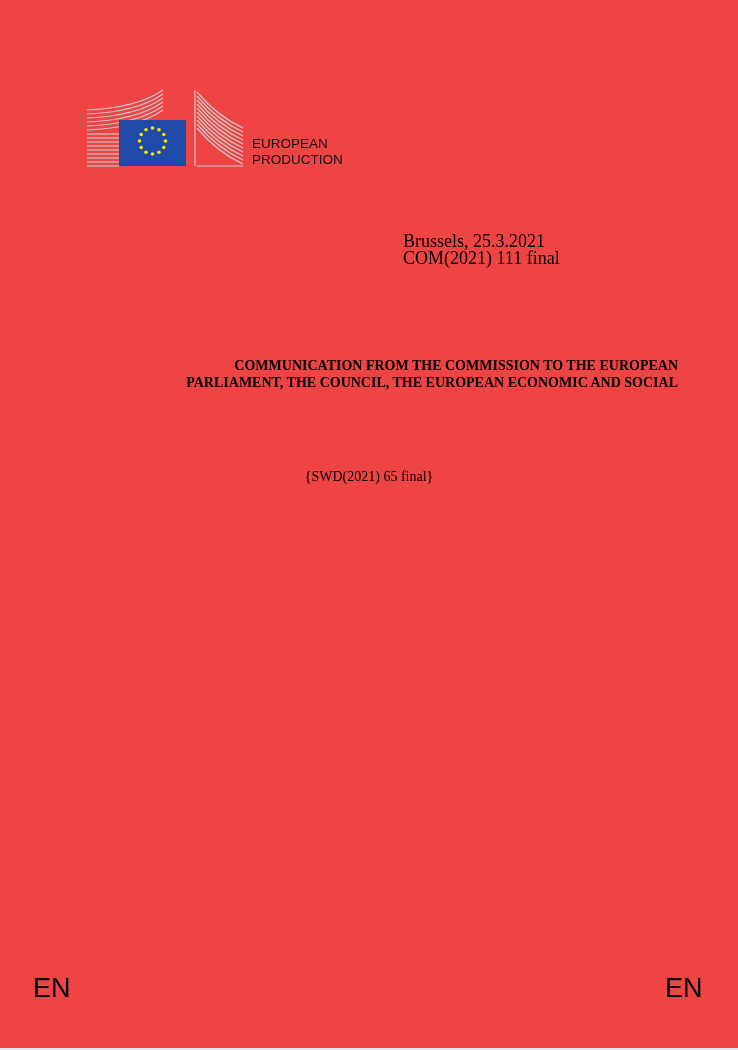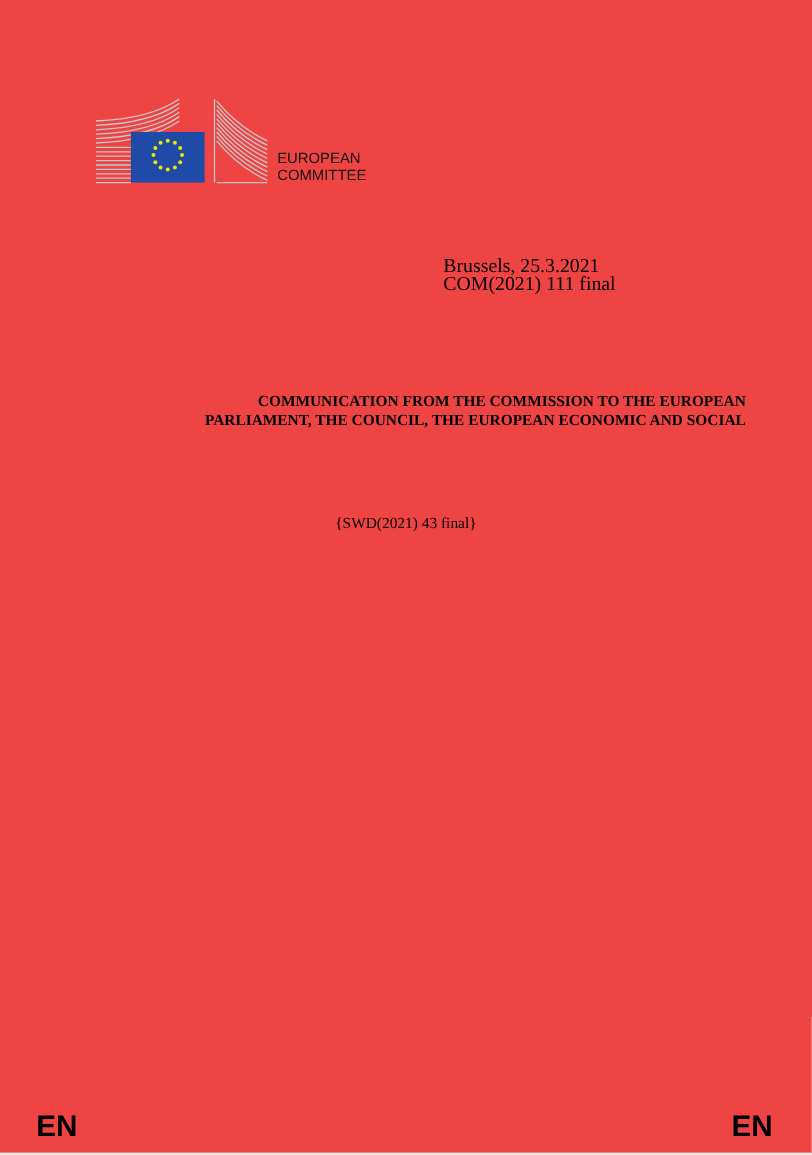--- a/index.html
+++ b/index.html
@@ -26,21 +26,21 @@
 
   .title-block {
     position: absolute; left: 60px; width: 618px; text-align: right; font-weight: bold;
   }
   .title-main { top: 357px; font-size: 14px; line-height: 17px; }
   .title-sub { top: 430px; font-size: 14px; line-height: 17px; }
   .ref { position: absolute; left: 60px; width: 618px; top: 468px; text-align: center; font-size: 14px; line-height: 17px; }
 
   .lang {
     position: absolute; top: 972px; font-family: "Liberation Sans", sans-serif;
-    font-weight: bold; font-size: 27px; line-height: 32px; letter-spacing: 0px; margin-top: 36px;
+    font-weight: normal; font-size: 27px; line-height: 32px; letter-spacing: 0px;
   }
   .lang-left { left: 33px; }
   .lang-right { left: 665px; }
 </style>
 </head>
 <body>
 
 <div class="page">
 
   <div class="logo">
@@ -90,33 +90,33 @@
         <circle cx="65.5" cy="66" r="1.8"></circle>
         <circle cx="59" cy="64.2" r="1.8"></circle>
         <circle cx="54.2" cy="59.5" r="1.8"></circle>
         <circle cx="52.5" cy="53" r="1.8"></circle>
         <circle cx="54.2" cy="46.5" r="1.8"></circle>
         <circle cx="59" cy="41.8" r="1.8"></circle>
       </g>
     </svg>
     <div class="logo-text">
       <div>EUROPEAN</div>
-      <div>COMMITTEE</div>
+      <div>PRODUCTION</div>
     </div>
   </div>
 
   <div class="meta">
     <div>Brussels, 25.3.2021</div>
     <div>COM(2021) 111 final</div>
   </div>
 
   <div class="title-block title-main">
     <div>COMMUNICATION FROM THE COMMISSION TO THE EUROPEAN</div>
     <div>PARLIAMENT, THE COUNCIL, THE EUROPEAN ECONOMIC AND SOCIAL</div>
   </div>
 
 
-  <div class="ref">{SWD(2021) 43 final}</div>
+  <div class="ref">{SWD(2021) 65 final}</div>
 
   <div class="lang lang-left">EN</div>
   <div class="lang lang-right">EN</div>
 </div>
 <div class="page-edge"></div>
 
 </body></html>

